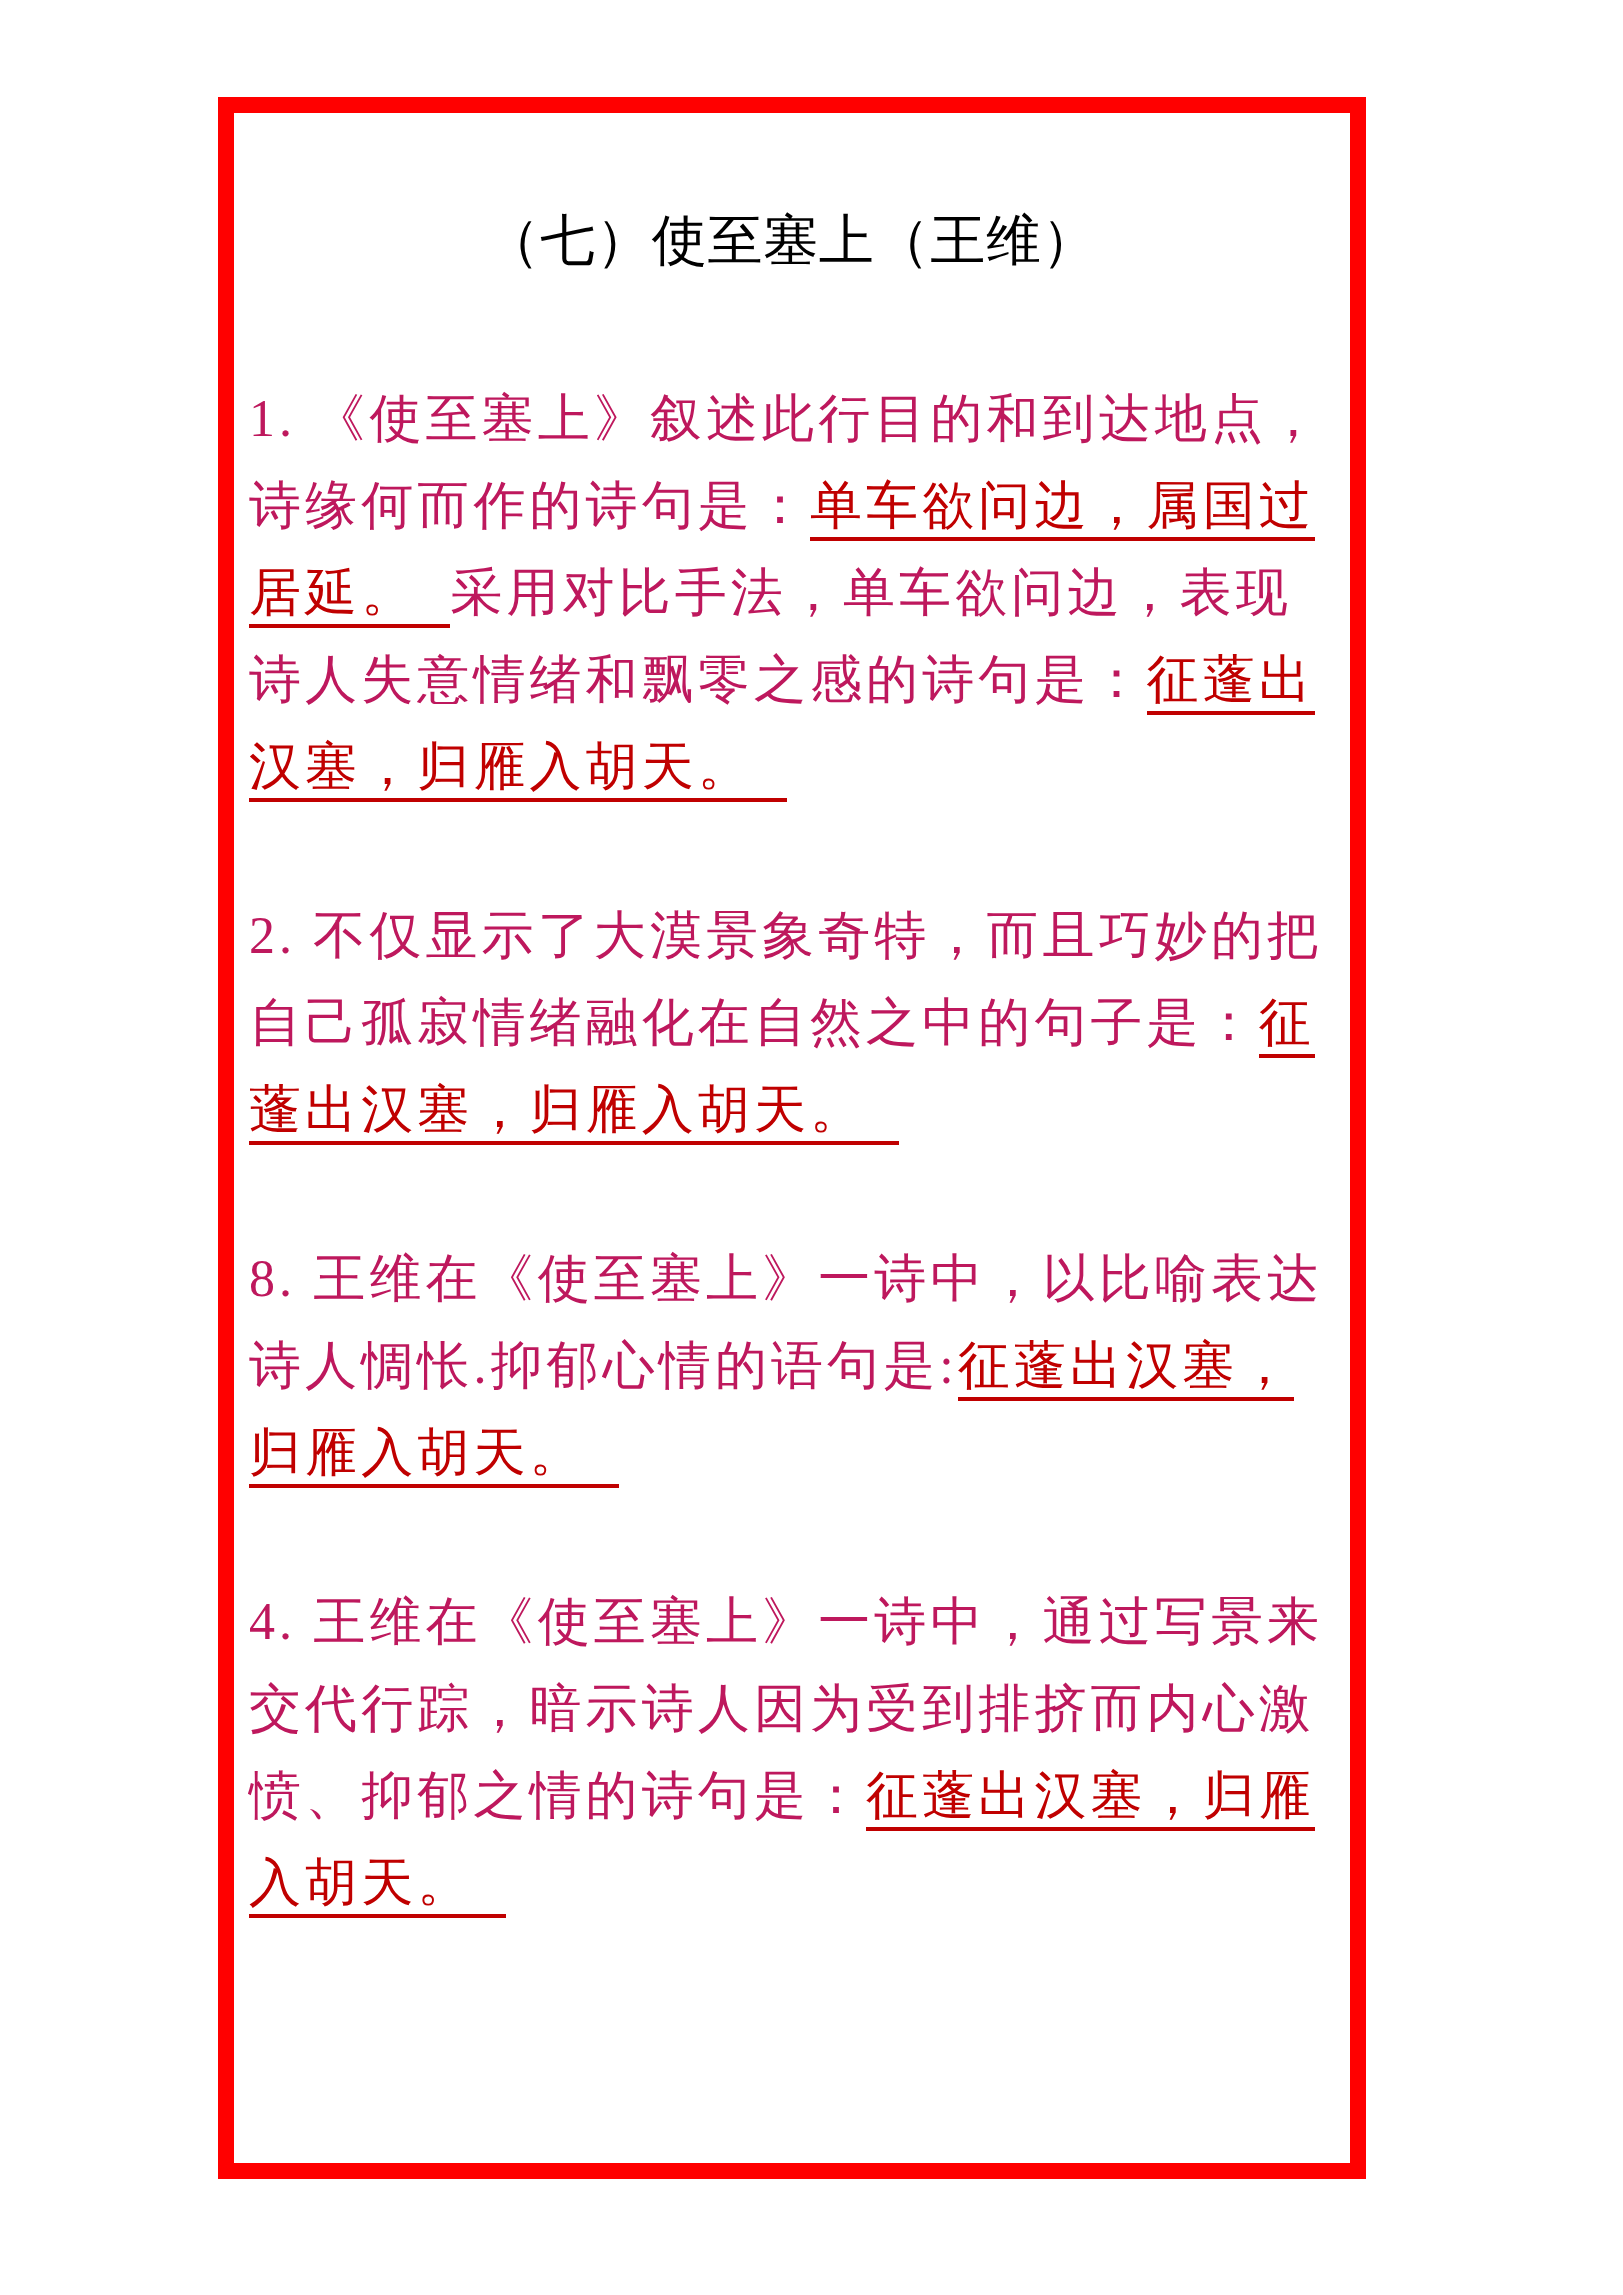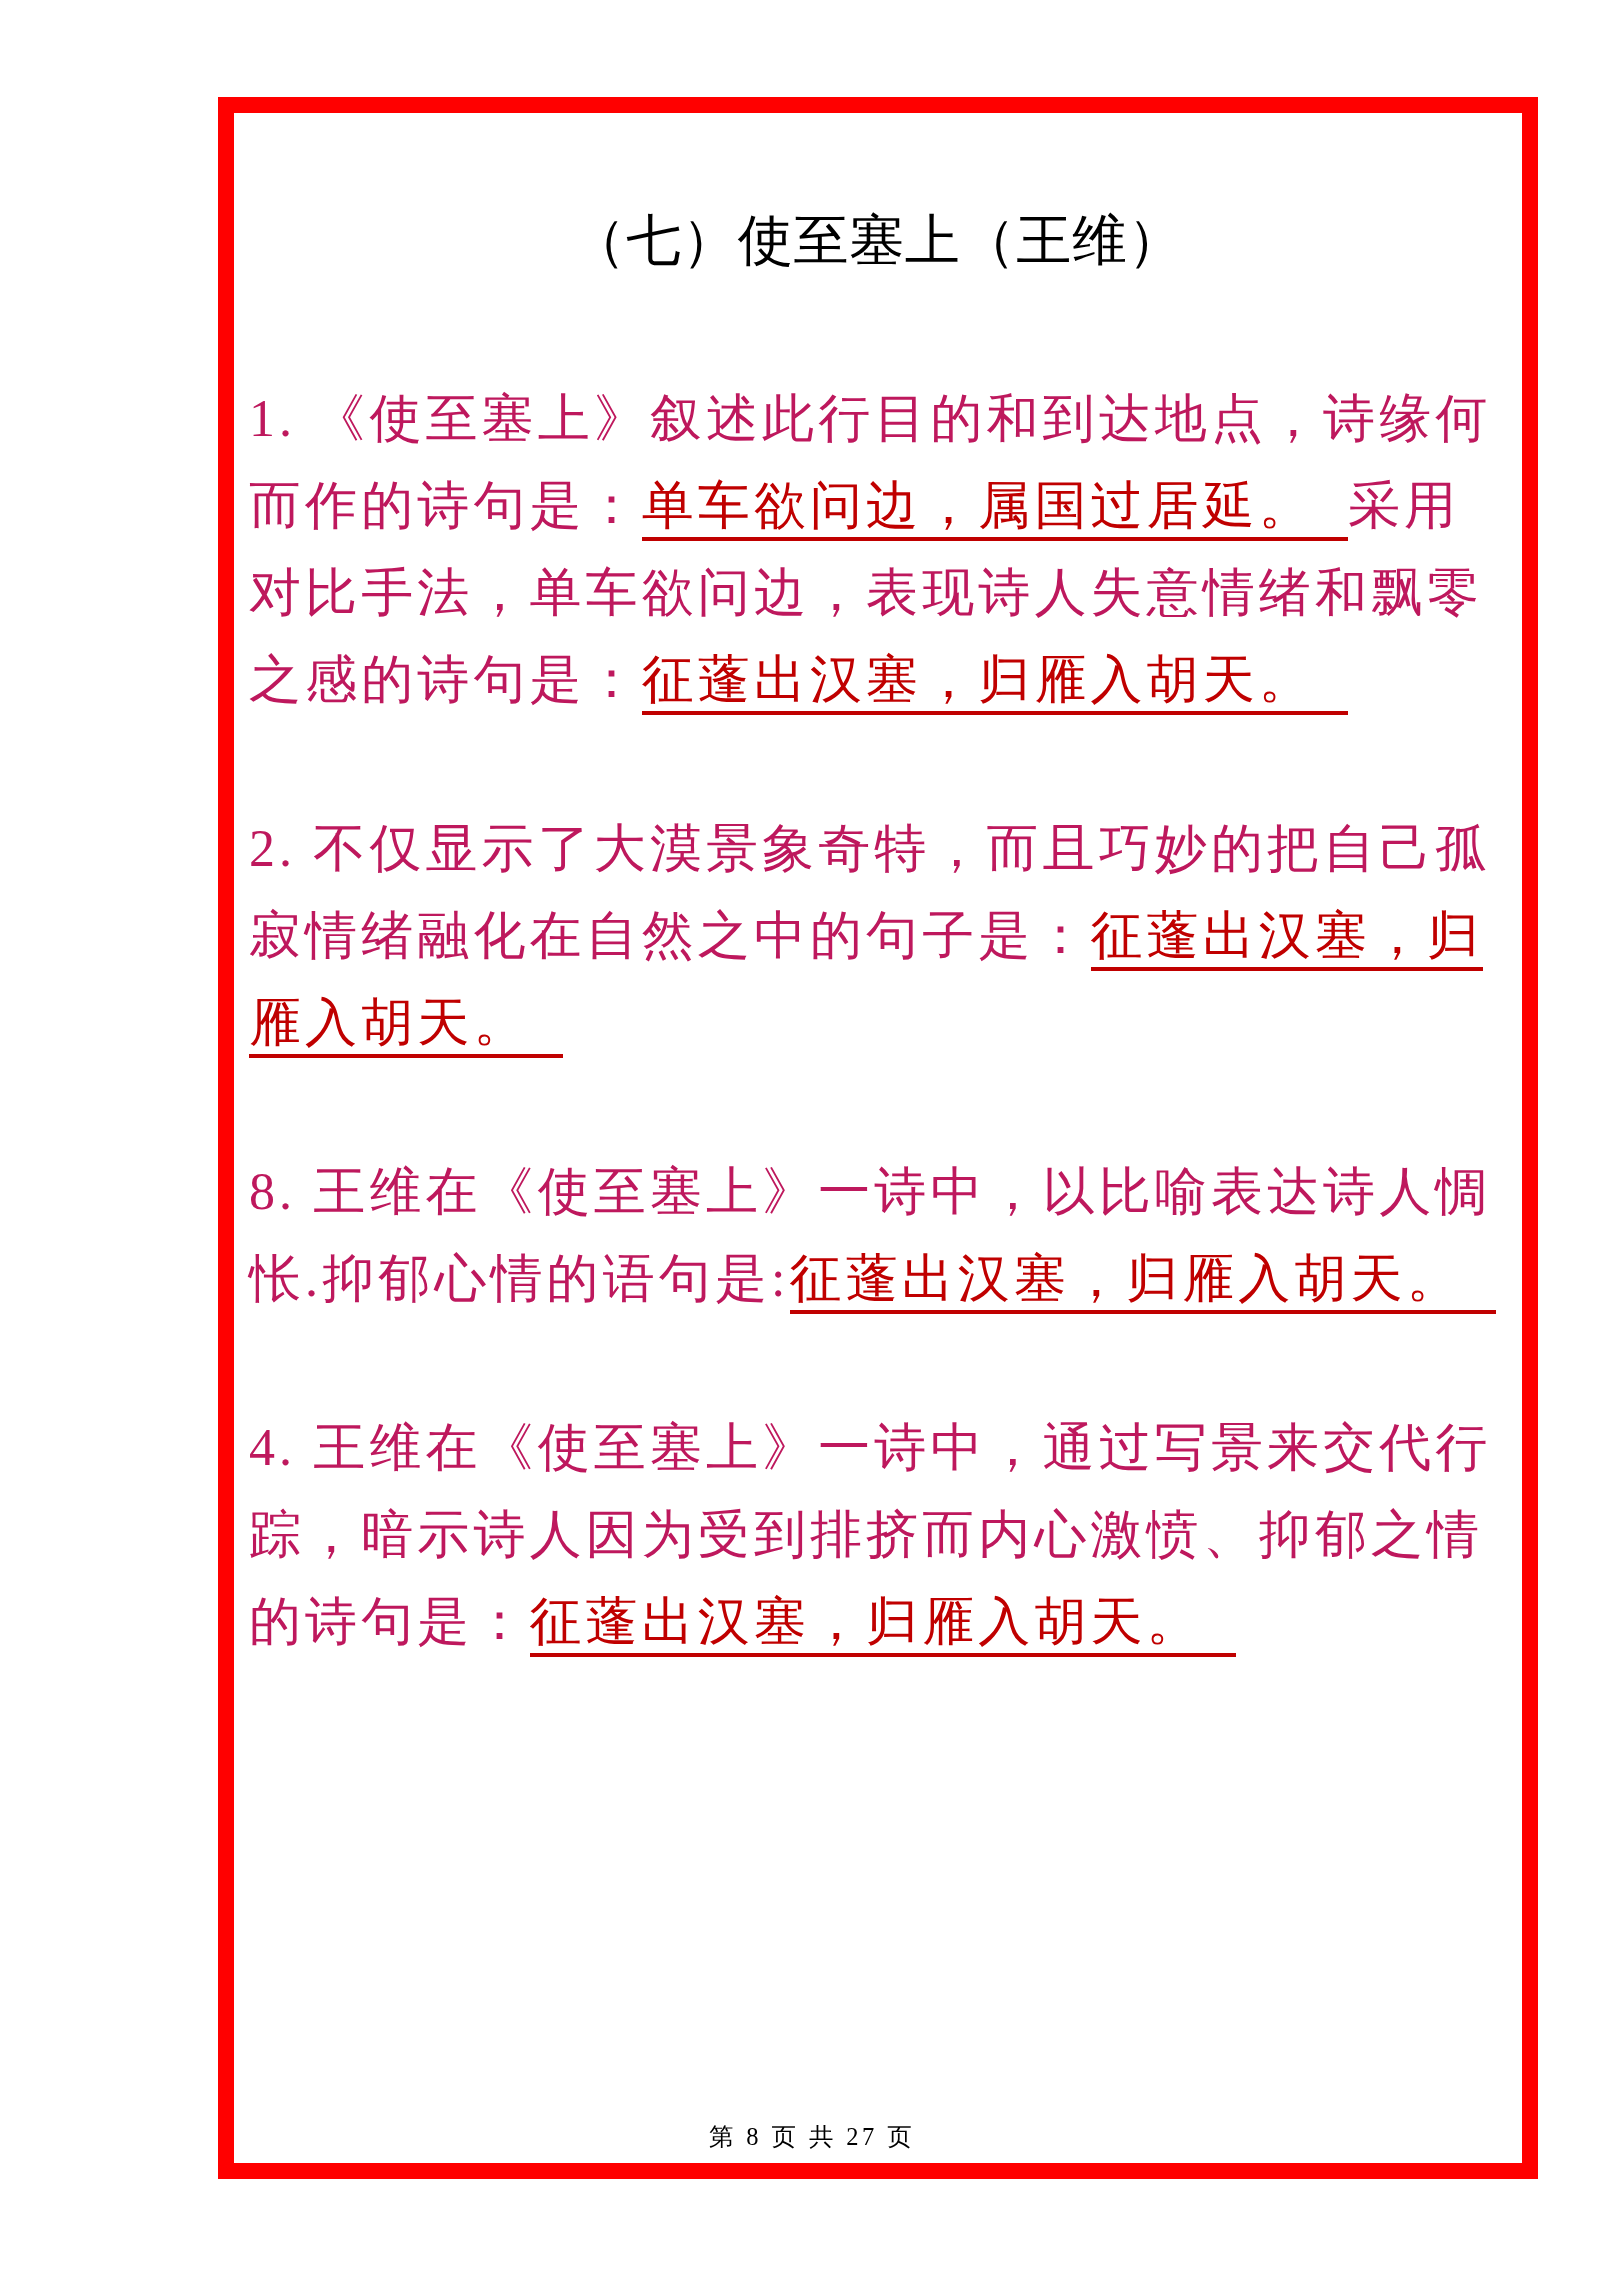--- a/index.html
+++ b/index.html
@@ -24,21 +24,21 @@
     line-height: 177px;
     letter-spacing: 1.4px;
     color: #eeeeee;
     white-space: nowrap;
     user-select: none;
   }
   .frame {
     position: absolute;
     left: 218px;
     top: 97px;
-    width: 1320px;
+    width: 1148px;
     height: 2082px;
     box-sizing: border-box;
     border: 16.4px solid #ff0000;
     z-index: 1;
     background: transparent;
   }
   .content {
     position: relative;
     padding: 95px 17px 0 15px;
     box-sizing: border-box;
@@ -101,16 +101,15 @@
       <div id="paragraphs">
           <p class="para first"><span class="seg-normal">1. 《使至塞上》叙述此行目的和到达地点，诗缘何而作的诗句是：</span><span class="seg-answer">单车欲问边，属国过居延。</span><span class="seg-normal">采用对比手法，单车欲问边，表现诗人失意情绪和飘零之感的诗句是：</span><span class="seg-answer">征蓬出汉塞，归雁入胡天。</span></p>
           <p class="para"><span class="seg-normal">2. 不仅显示了大漠景象奇特，而且巧妙的把自己孤寂情绪融化在自然之中的句子是：</span><span class="seg-answer">征蓬出汉塞，归雁入胡天。</span></p>
           <p class="para"><span class="seg-normal">8. 王维在《使至塞上》一诗中，以比喻表达诗人惆怅.抑郁心情的语句是:</span><span class="seg-answer">征蓬出汉塞，归雁入胡天。</span></p>
           <p class="para"><span class="seg-normal">4. 王维在《使至塞上》一诗中，通过写景来交代行踪，暗示诗人因为受到排挤而内心激愤、抑郁之情的诗句是：</span><span class="seg-answer">征蓬出汉塞，归雁入胡天。</span></p>
         </div>
 
     </div>
   </div>
 
-  <div class="footer">第 8 页 共 27 页</div>
 
 </div>
 
 
 </body></html>

